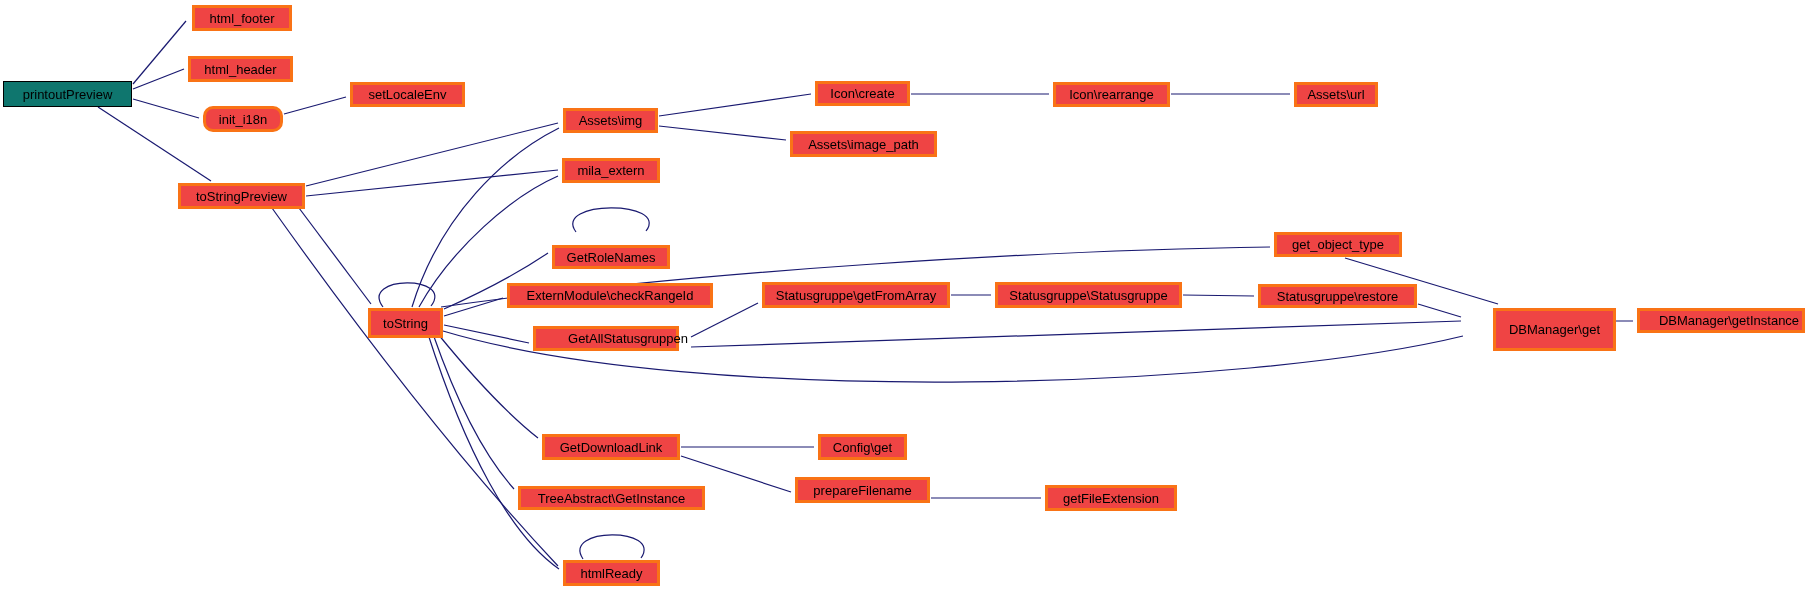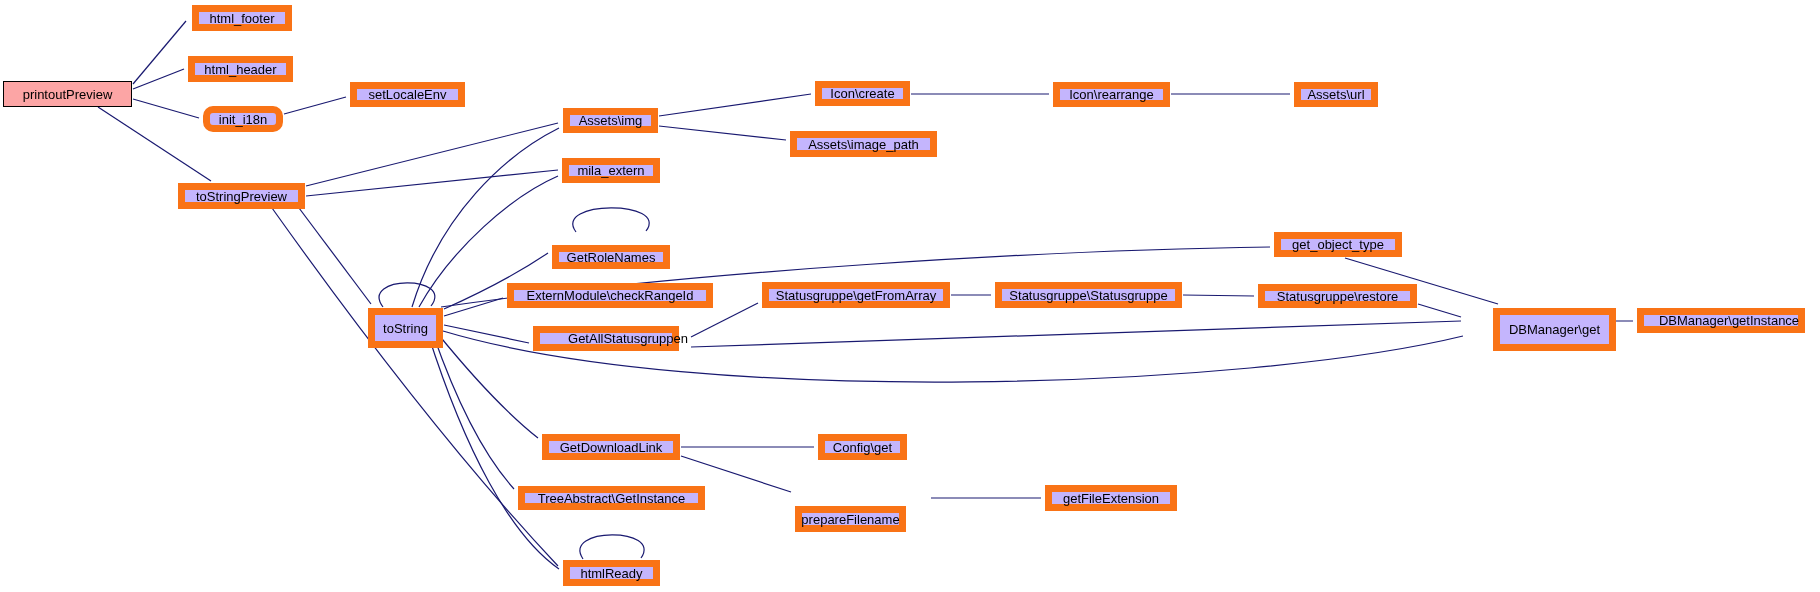--- a/index.html
+++ b/index.html
@@ -9,30 +9,30 @@
     background:#ffffff;
     font-family:"Liberation Sans", sans-serif;
     overflow:hidden;
   }
   #edge-layer{position:absolute;left:0;top:0;width:1820px;height:592px;}
   #edge-layer path{fill:none;stroke-width:1.2px;}
   .node{
     position:absolute;
     display:flex;align-items:center;justify-content:center;
     box-sizing:border-box;
-    background:#c4b5fd;
-    border:7px solid #f97316;
+    background:#ef4444;
+    border:3px solid #f97316;
     color:#000000;
     font-size:13px;
     white-space:nowrap;
     cursor:pointer;
     z-index:2;
   }
   .node.highlight{
-    background:#fca5a5;
+    background:#0f766e;
     border:1.5px solid #000000;
     cursor:default;
   }
 </style>
 </head>
 <body>
 
 <div id="canvas">
   <svg id="edge-layer" width="1820" height="592" viewBox="0 0 1820 592" xmlns="http://www.w3.org/2000/svg">
     <defs>
@@ -87,28 +87,28 @@
       <div class="node" style="left: 350px; top: 82px; width: 115px; height: 25px;">setLocaleEnv</div>
       <div class="node" style="left: 178px; top: 183px; width: 127px; height: 26px;">toStringPreview</div>
       <div class="node" style="left: 563px; top: 108px; width: 95px; height: 25px;">Assets\img</div>
       <div class="node" style="left: 562px; top: 158px; width: 98px; height: 25px;">mila_extern</div>
       <div class="node" style="left: 815px; top: 81px; width: 95px; height: 25px;">Icon\create</div>
       <div class="node" style="left: 1053px; top: 82px; width: 117px; height: 25px;">Icon\rearrange</div>
       <div class="node" style="left: 1294px; top: 82px; width: 84px; height: 25px;">Assets\url</div>
       <div class="node" style="left: 790px; top: 131px; width: 147px; height: 26px;">Assets\image_path</div>
       <div class="node" style="left: 552px; top: 245px; width: 118px; height: 24px;">GetRoleNames</div>
       <div class="node" style="left: 507px; top: 283px; width: 206px; height: 25px;">ExternModule\checkRangeId</div>
-      <div class="node" style="left: 368px; top: 308px; width: 75px; height: 40px;">toString</div>
+      <div class="node" style="left: 368px; top: 308px; width: 75px; height: 30px;">toString</div>
       <div class="node" style="left: 533px; top: 326px; width: 146px; height: 25px; padding-left: 44px;">GetAllStatusgruppen</div>
       <div class="node" style="left: 762px; top: 282px; width: 188px; height: 26px;">Statusgruppe\getFromArray</div>
       <div class="node" style="left: 995px; top: 282px; width: 187px; height: 26px;">Statusgruppe\Statusgruppe</div>
       <div class="node" style="left: 1258px; top: 284px; width: 159px; height: 24px;">Statusgruppe\restore</div>
       <div class="node" style="left: 1274px; top: 232px; width: 128px; height: 25px;">get_object_type</div>
       <div class="node" style="left: 1493px; top: 308px; width: 123px; height: 43px;">DBManager\get</div>
       <div class="node" style="left: 1637px; top: 308px; width: 168px; height: 25px; padding-left: 16px;">DBManager\getInstance</div>
       <div class="node" style="left: 542px; top: 434px; width: 138px; height: 26px;">GetDownloadLink</div>
       <div class="node" style="left: 818px; top: 434px; width: 89px; height: 26px;">Config\get</div>
       <div class="node" style="left: 518px; top: 486px; width: 187px; height: 24px;">TreeAbstract\GetInstance</div>
-      <div class="node" style="left: 795px; top: 506px; width: 111px; height: 26px;">prepareFilename</div>
+      <div class="node" style="left: 795px; top: 477px; width: 135px; height: 26px;">prepareFilename</div>
       <div class="node" style="left: 1045px; top: 485px; width: 132px; height: 26px;">getFileExtension</div>
       <div class="node" style="left: 563px; top: 560px; width: 97px; height: 26px;">htmlReady</div>
     </div>
 </div>
 
 </body></html>

